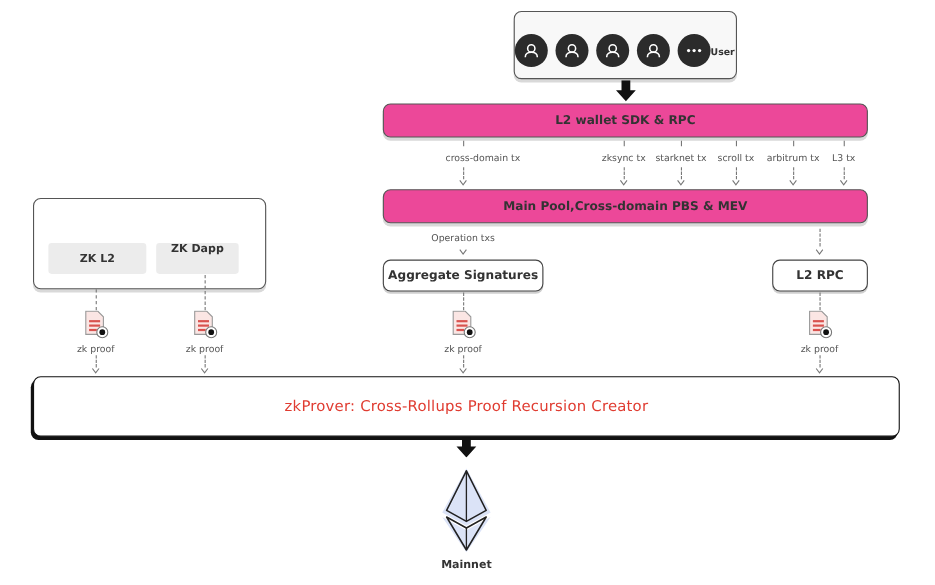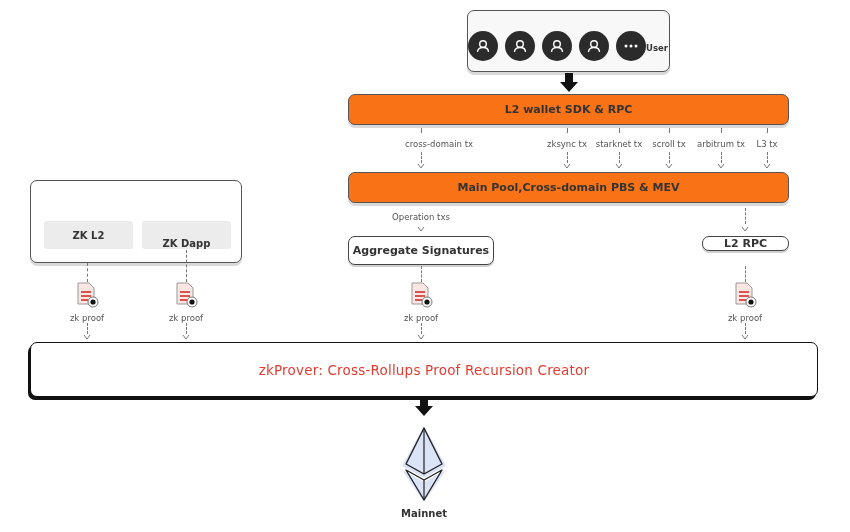--- a/index.html
+++ b/index.html
@@ -2,21 +2,21 @@
 <html><head>
 <meta charset="utf-8">
 <style>
   html, body { margin:0; padding:0; background:#ffffff; }
   body { width:850px; height:532px; position:relative; overflow:hidden;
          font-family:"DejaVu Sans", sans-serif; color:#333; }
   .abs { position:absolute; }
   .box { position:absolute; box-sizing:border-box; border:1.3px solid #555; border-radius:7px;
          background:#f7f7f7; box-shadow:0 3px 0 #d9d9d9; display:flex; align-items:center; justify-content:center;
          font-weight:bold; color:#333; }
-  .wide-box { font-size:11px; background:#f97316; }
+  .wide-box { font-size:11px; background:#ec4899; }
   .white-box { background:#fff; font-size:11px; box-shadow:0 2px 0 #cfcfcf; border-color:#444; }
   .txlabel { position:absolute; font-size:8.5px; color:#555; transform:translateX(-50%); white-space:nowrap; }
   .dash { position:absolute; width:0; border-left:1px dashed #777; }
   .proof { position:absolute; width:40px; transform:translateX(-50%); text-align:center; }
   .proof-label { font-size:8.5px; color:#555; display:block; margin-top:1px; }
   .avatar { width:30px; height:30px; border-radius:50%; background:#2b2b2b; display:flex; align-items:center; justify-content:center; }
 </style>
 </head>
 <body>
 
@@ -75,29 +75,29 @@
 
 <div class="box wide-box" style="left:348px;top:172px;width:441px;height:31px;">
     <span>Main Pool,Cross-domain PBS &amp; MEV</span>
   </div>
 
 <span class="txlabel" style="left:421px;top:212px;">Operation txs</span>
 
 <div class="box white-box" style="left:348px;top:236px;width:146px;height:29px;">
     <span>Aggregate Signatures</span>
   </div>
-<div class="box white-box" style="left:702px;top:236px;width:87px;height:15px;">
+<div class="box white-box" style="left:702px;top:236px;width:87px;height:29px;">
     <span>L2 RPC</span>
   </div>
 
 <div class="box" style="left:30px;top:180px;width:212px;height:83px;background:#fff;align-items:flex-start;">
   <div style="position:absolute;left:13px;top:40px;width:89px;height:28px;background:#ececec;border-radius:3px;display:flex;align-items:center;justify-content:center;font-size:10px;">
       <span>ZK L2</span>
     </div>
-  <div style="position:absolute;left:111px;top:40px;width:89px;height:28px;background:#ececec;border-radius:3px;display:flex;align-items:flex-end;justify-content:center;font-size:10px;">
+  <div style="position:absolute;left:111px;top:40px;width:75px;height:28px;background:#ececec;border-radius:3px;display:flex;align-items:flex-start;justify-content:center;font-size:10px;">
       <span>ZK Dapp</span>
     </div>
 </div>
 
 <div class="proof" style="left:87px;top:282px;"><svg width="24" height="26" viewBox="0 0 24 26">
       <path d="M3 1h11l5 5v16H3z" fill="#fbe6e4" stroke="#999" stroke-width="1"></path>
       <rect x="6" y="9" width="10" height="2" fill="#d9534f"></rect>
       <rect x="6" y="13" width="10" height="2" fill="#d9534f"></rect>
       <rect x="6" y="17" width="7" height="2" fill="#d9534f"></rect>
       <circle cx="18" cy="20" r="5" fill="#fff" stroke="#777" stroke-width="1"></circle>

